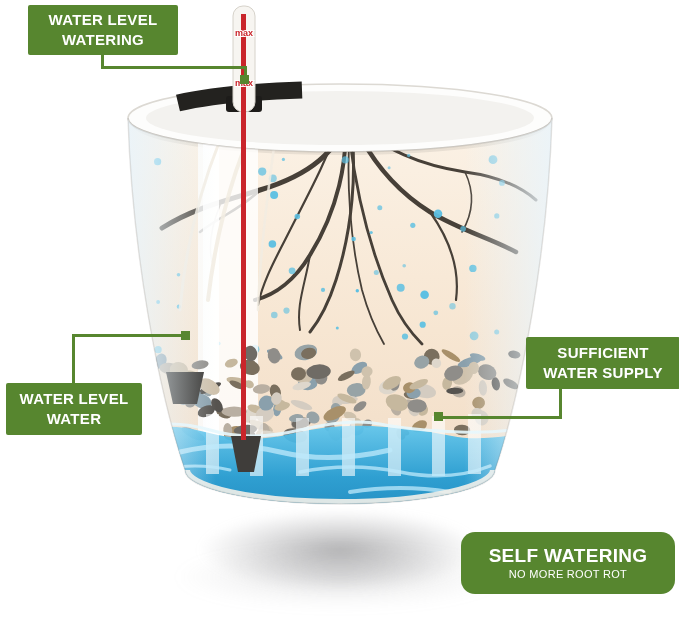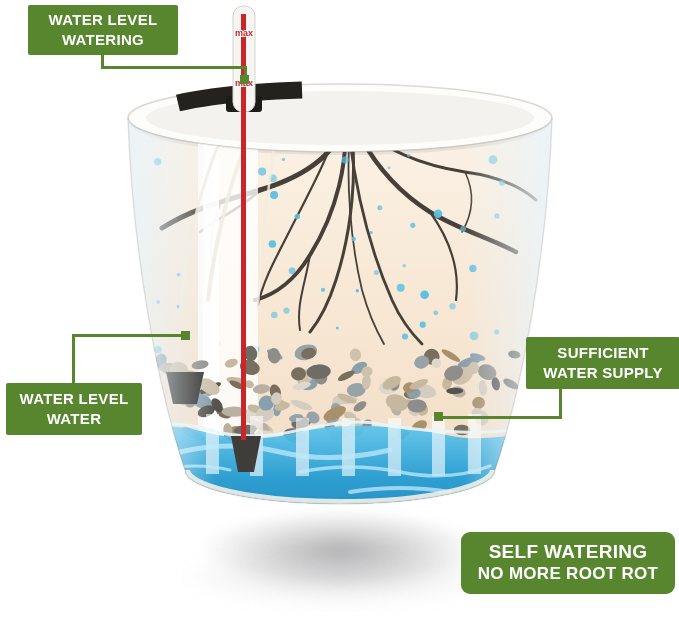--- a/index.html
+++ b/index.html
@@ -6,21 +6,21 @@
   *{margin:0;padding:0;box-sizing:border-box}
   html,body{background:#fff}
   body{width:679px;height:642px;font-family:"Liberation Sans",sans-serif;overflow:hidden}
   .stage{position:relative;width:679px;height:642px;background:#fff}
 
   .callout{position:absolute;background:var(--green,#57862F);color:#fff;border-radius:2px;
     display:flex;flex-direction:column;align-items:center;justify-content:center;
     text-align:center;font-weight:bold;letter-spacing:.3px}
   .callout .l1{font-size:15px;line-height:1.32}
   .callout .big1{font-size:19px;line-height:1.25;font-weight:800}
-  .callout .big2{font-size:17px;line-height:1.35;font-weight:700}
+  .callout .big2{font-size:11px;line-height:1.35;font-weight:400}
 
   .seg{position:absolute;background:var(--green,#57862F)}
   .dot{position:absolute;width:9px;height:9px;background:var(--green,#57862F)}
 
   .pot-svg{position:absolute;left:100px;top:0;width:480px;height:620px}
 
   .reflection{position:absolute;left:160px;top:512px;width:360px;height:112px;
     background:radial-gradient(ellipse 50% 46% at 50% 34%, rgba(105,105,108,.5), rgba(160,160,163,.22) 55%, rgba(200,200,203,0) 78%);
     filter:blur(5px)}
   .reflection2{position:absolute;left:120px;top:545px;width:440px;height:80px;
@@ -330,18 +330,18 @@
   <div class="dot" style="left:181px;top:331px"></div>
 
   <div class="callout" style="left:526px;top:337px;width:154px;height:52px">
     <span class="l1">SUFFICIENT</span>
     <span class="l1">WATER SUPPLY</span>
   </div>
   <div class="seg" style="left:559px;top:389px;width:3px;height:30px"></div>
   <div class="seg" style="left:441px;top:416px;width:121px;height:3px"></div>
   <div class="dot" style="left:434px;top:412px"></div>
 
-  <div class="callout" style="left:461px;top:532px;width:214px;height:62px;border-radius:9px">
+  <div class="callout" style="left:461px;top:532px;width:214px;height:62px;border-radius:14px">
     <span class="big1">SELF WATERING</span>
     <span class="big2">NO MORE ROOT ROT</span>
   </div>
 
 </div>
 
 </body></html>

